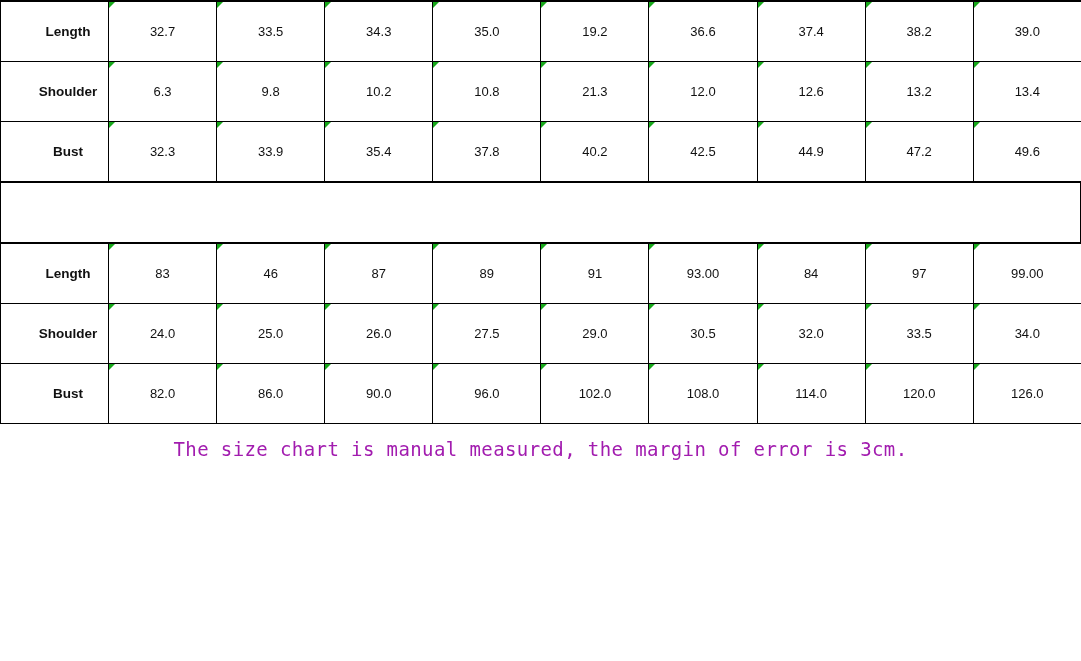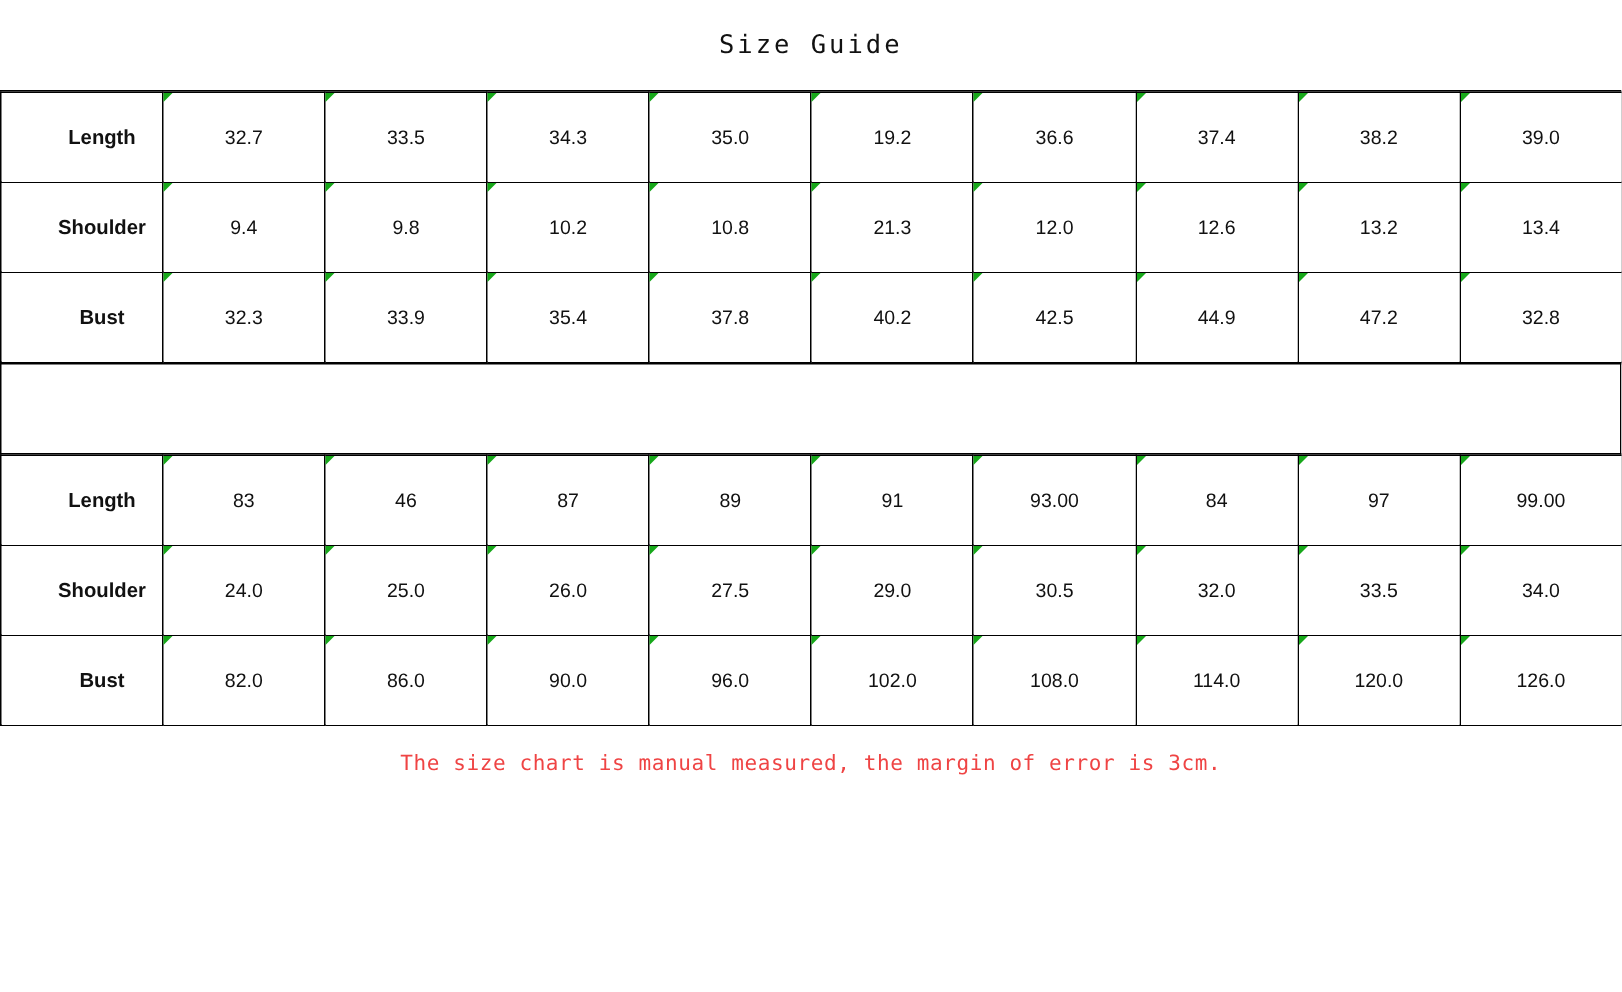--- a/index.html
+++ b/index.html
@@ -75,32 +75,31 @@
     border-right: none;
     height: 58px;
     background: #fff;
   }
   .footnote {
     height: 50px;
     display: flex;
     align-items: center;
     justify-content: center;
     font-family: "DejaVu Sans Mono", monospace;
-    font-size: 14px;
-    color: #ef4444;
+    font-size: 19px;
+    color: #a21caf;
     letter-spacing: 0.4px;
   }
   .block-wrap { border-top: 1px solid #000; }
 </style>
 </head>
 <body>
 
 <div class="sheet">
 
-  <div class="title">Size Guide</div>
 
   <div class="block-wrap">
     <table class="size-table">
       <colgroup>
         <col class="lbl">
           <col class="val">
           <col class="val">
           <col class="val">
           <col class="val">
         <col class="val">
@@ -117,41 +116,41 @@
           <td class="mark">34.3</td>
           <td class="mark">35.0</td>
           <td class="mark">19.2</td>
           <td class="mark">36.6</td>
           <td class="mark">37.4</td>
           <td class="mark">38.2</td>
           <td class="mark">39.0</td>
         </tr>
         <tr>
           <td class="row-label">Shoulder</td>
-          <td class="mark">9.4</td>
+          <td class="mark">6.3</td>
           <td class="mark">9.8</td>
           <td class="mark">10.2</td>
           <td class="mark">10.8</td>
           <td class="mark">21.3</td>
           <td class="mark">12.0</td>
           <td class="mark">12.6</td>
           <td class="mark">13.2</td>
           <td class="mark">13.4</td>
         </tr>
         <tr>
           <td class="row-label">Bust</td>
           <td class="mark">32.3</td>
           <td class="mark">33.9</td>
           <td class="mark">35.4</td>
           <td class="mark">37.8</td>
           <td class="mark">40.2</td>
           <td class="mark">42.5</td>
           <td class="mark">44.9</td>
           <td class="mark">47.2</td>
-          <td class="mark">32.8</td>
+          <td class="mark">49.6</td>
         </tr>
       </tbody>
     </table>
   </div>
 
   <table class="size-table">
     <tbody>
       <tr class="spacer-row">
         <td></td>
       </tr>

